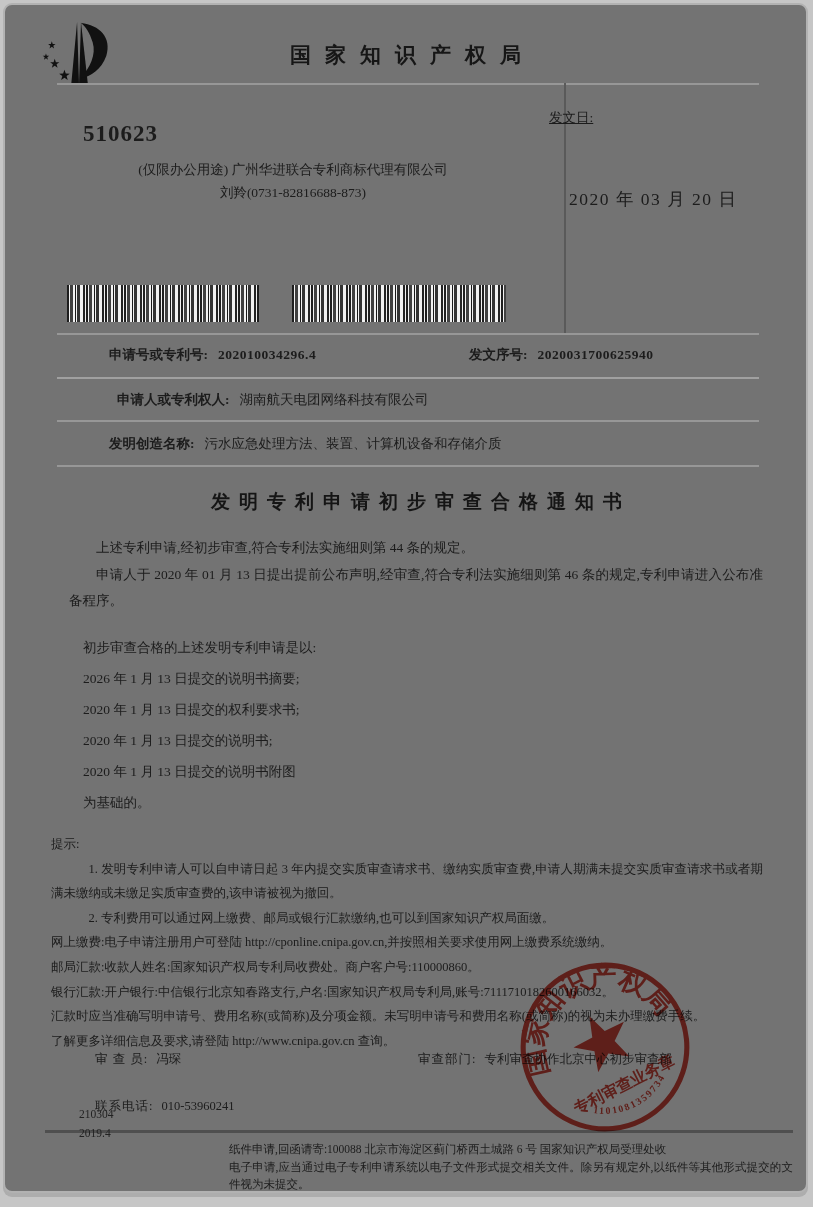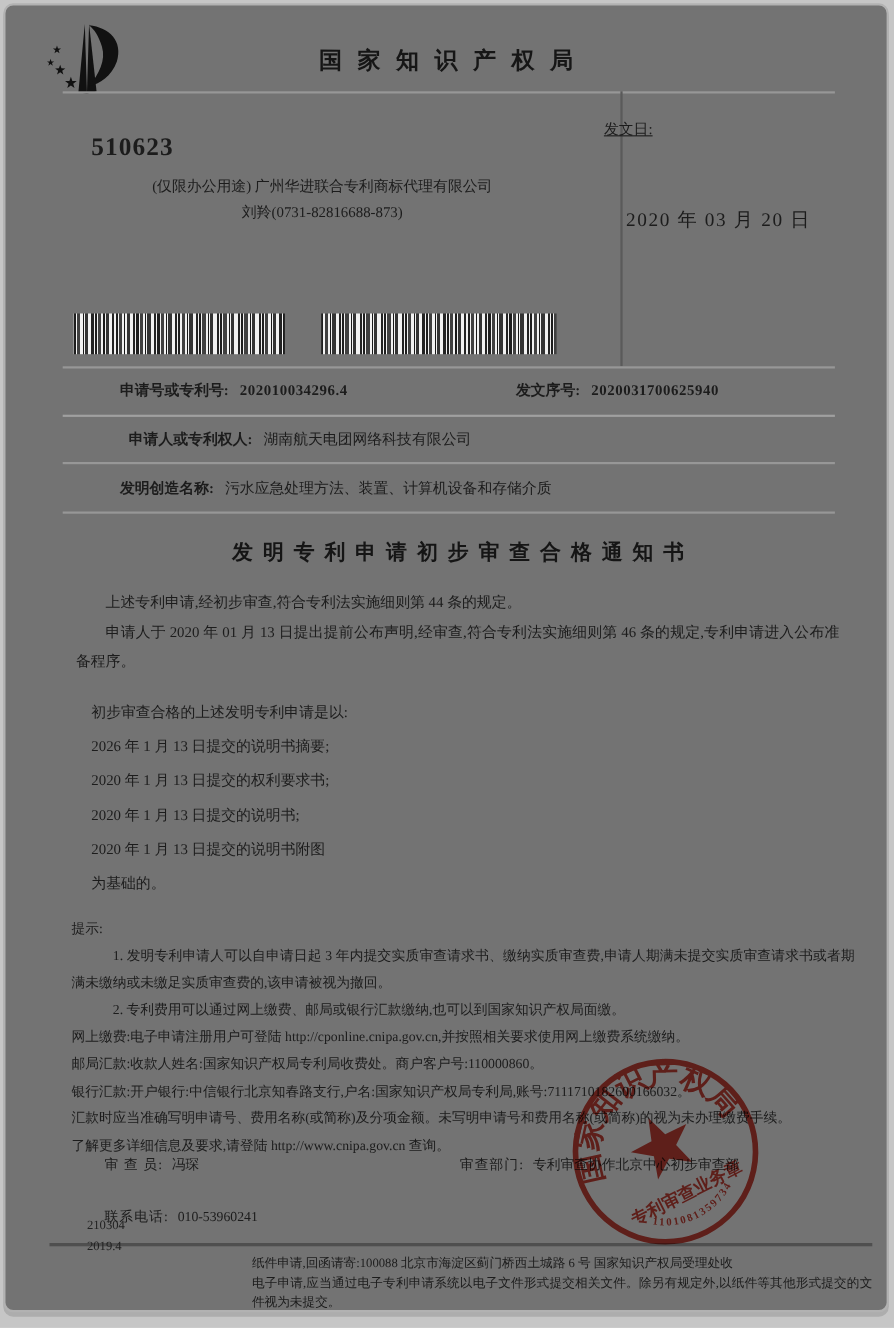--- a/index.html
+++ b/index.html
@@ -66,21 +66,21 @@
     font-weight:bold; font-size:19px; letter-spacing:9px; padding-left:15px;
     color:#151515;
     margin-left:16px;
   }
 
   .paragraphs { left:64px; top:530px; width:694px; font-size:13.5px; line-height:26.5px; }
   .paragraphs p { text-indent:2em; text-align:justify; }
 
   .basis { left:78px; top:627px; width:640px; font-size:13.5px; line-height:31px; }
 
-  .hints { left:60px; top:827px; width:712px; font-size:12.5px; line-height:24.6px; }
+  .hints { left:46px; top:827px; width:712px; font-size:12.5px; line-height:24.6px; }
   .hints .hint-label { font-weight:500; }
   .hints .numbered div { text-indent:3em; text-align:justify; }
   .hints .notes div { text-align:justify; }
 
   .signoff { font-size:12.5px; white-space:nowrap; }
   .row-examiner { left:90px;  top:1046px; }
   .row-dept     { left:413px; top:1046px; }
   .row-phone    { left:90px;  top:1093px; }
   .signoff .lbl { letter-spacing:1px; }
   .signoff .val { margin-left:8px; }

